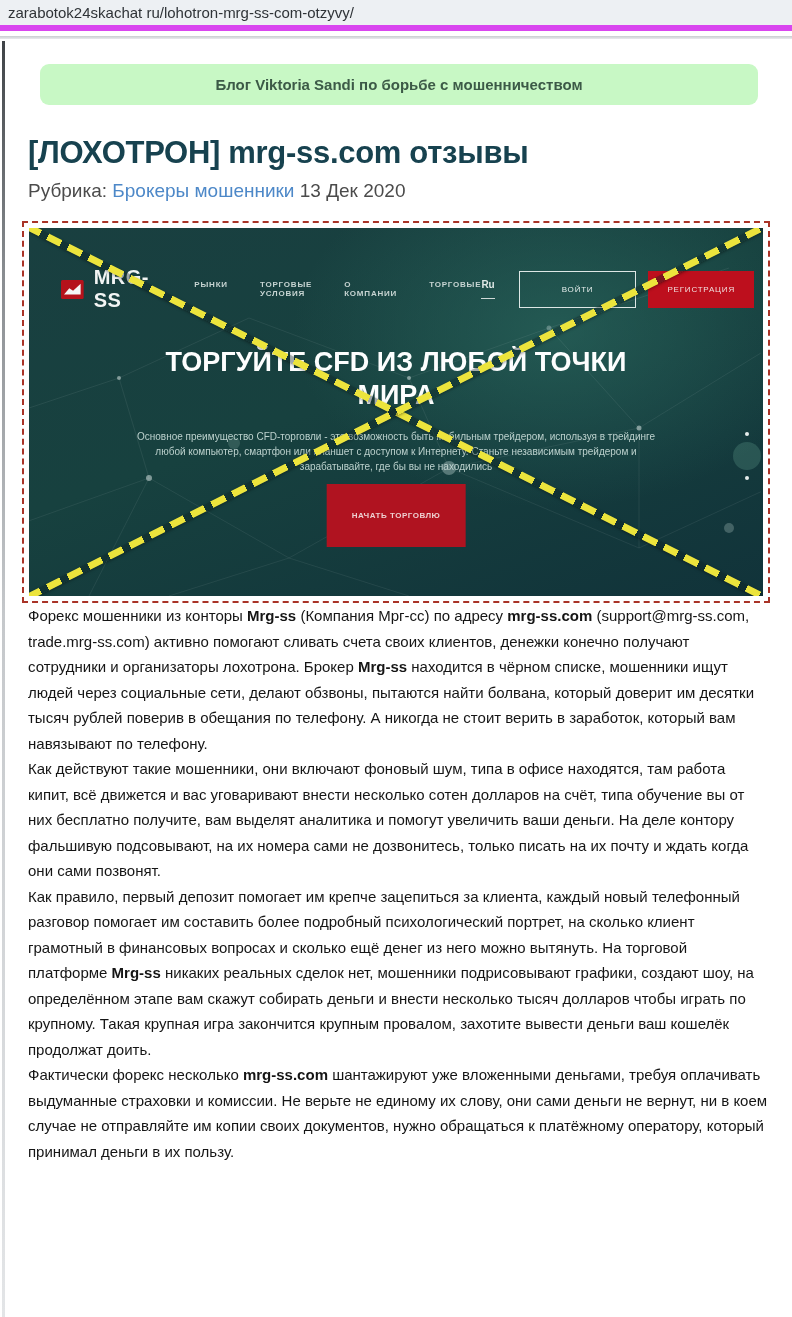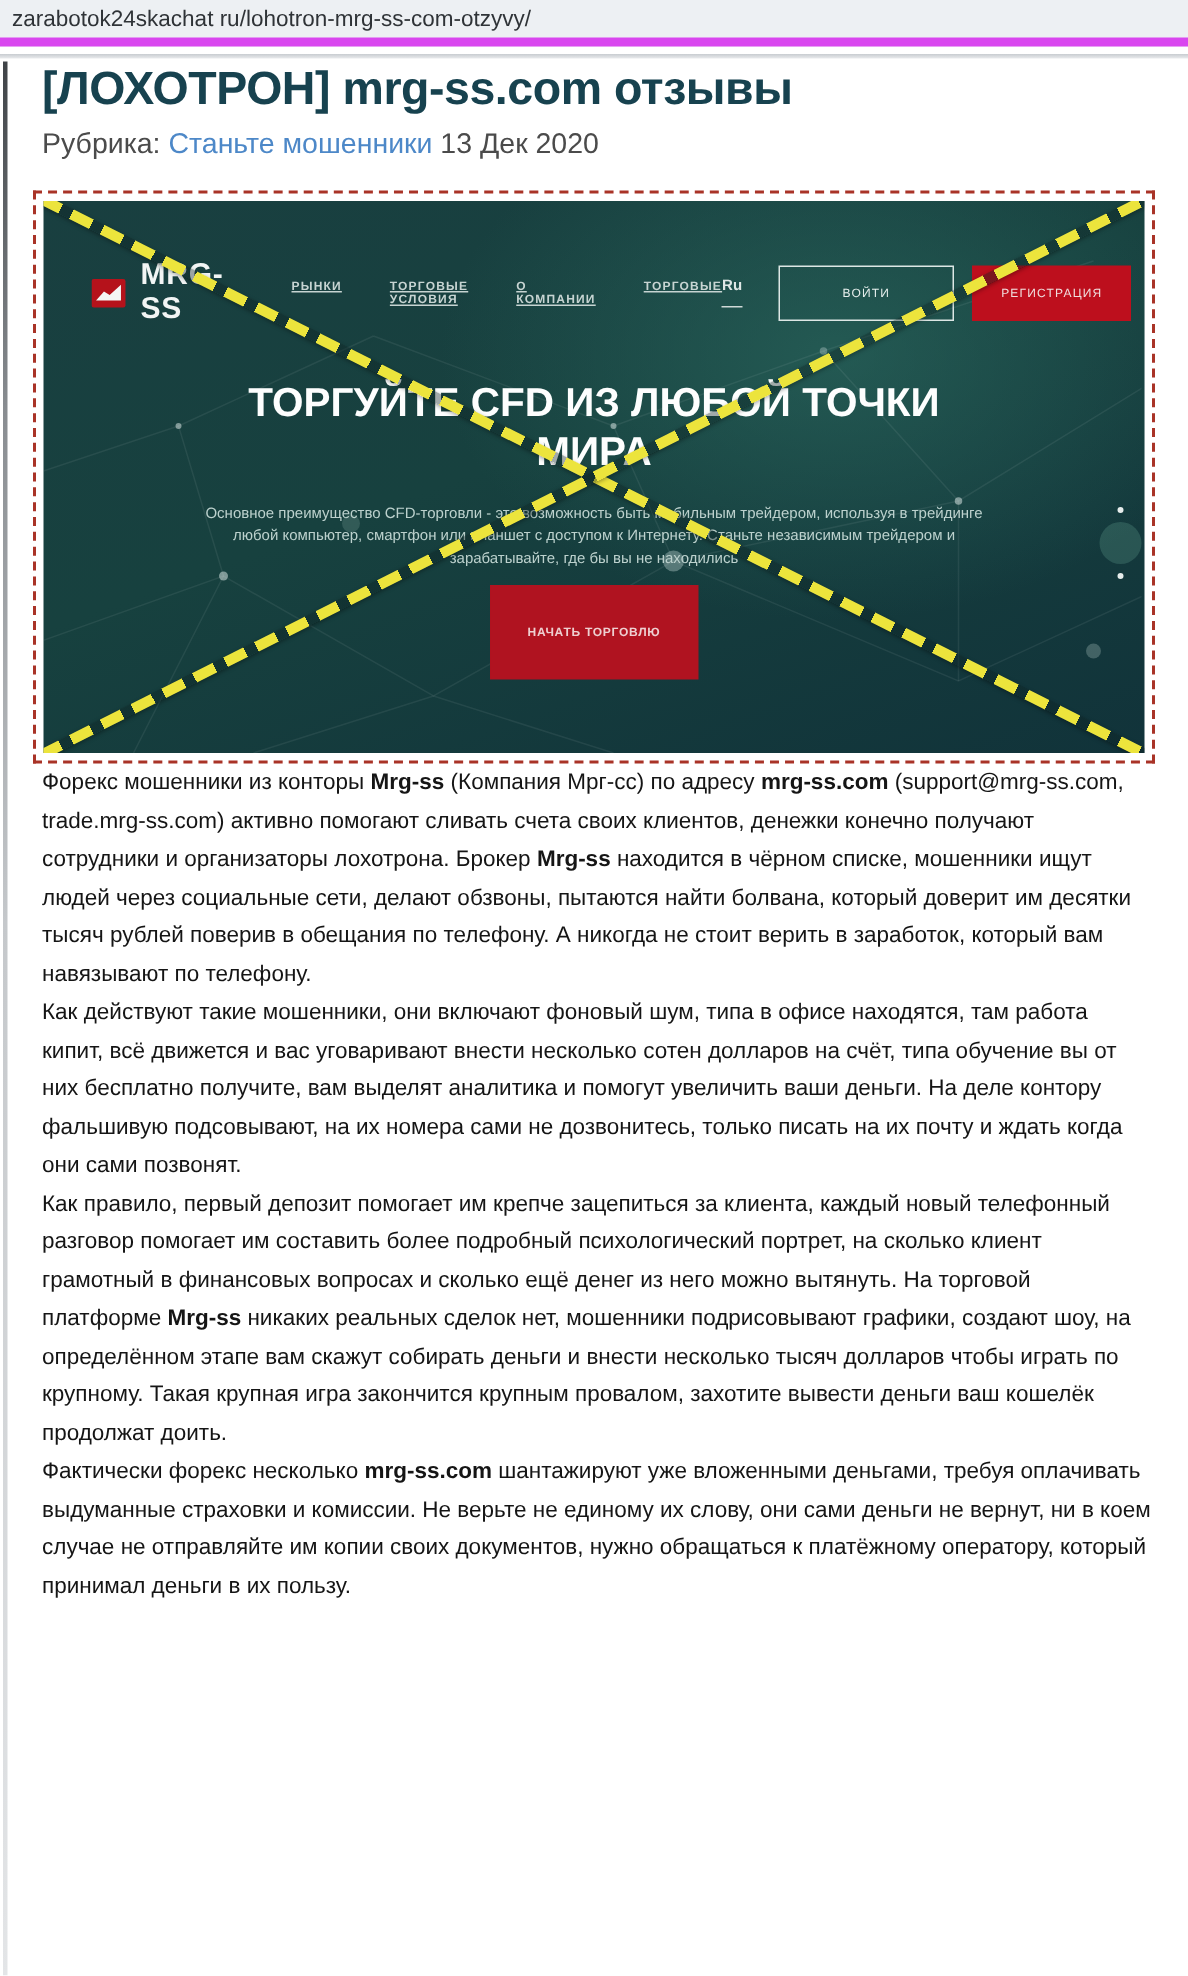--- a/index.html
+++ b/index.html
@@ -25,21 +25,21 @@
   .page { position:relative; padding:0 22px 24px 28px; }
 
   
   .banner {
     margin:33px 12px 0 12px; height:41px; border-radius:9px;
     background:#c8f8c5; line-height:41px; text-align:center;
     font-size:15px; font-weight:bold; color:#3c5a47;
   }
 
   
-  h1.title { margin-top:10px; font-size:31px; font-weight:bold;
+  h1.title { margin-top:30px; font-size:31px; font-weight:bold;
     color:#17424f; letter-spacing:-0.3px; }
   .meta { margin-top:9px; font-size:19px; color:#4b4b4b; }
   .meta .cat-link { color:#4d88c8; text-decoration:none; cursor:pointer; }
 
   
   figure.scam {
     margin:19px 0 0 -6px; width:748px; border:2px dashed #a93327;
     background:#fff; padding:5px;
   }
   .site {
@@ -48,21 +48,21 @@
       radial-gradient(ellipse 60% 80% at 72% 28%, rgba(46,110,100,.55) 0%, rgba(46,110,100,0) 60%),
       linear-gradient(160deg,#193f40 0%,#17413f 45%,#11333a 100%);
   }
   .plexus { position:absolute; inset:0; }
 
   .site-header { position:absolute; top:38px; left:32px; right:26px;
     display:flex; align-items:center; z-index:3; }
   .logo { display:flex; align-items:center; gap:10px; }
   .logo-text { font-size:20px; font-weight:bold; color:#f2f5f4; letter-spacing:.5px; }
   .site-nav { display:flex; gap:32px; margin-left:38px; }
-  .nav-item { font-size:8px; font-weight:600; letter-spacing:.8px; color:#c7d4d2; cursor:default;text-decoration:underline; }
+  .nav-item { font-size:8px; font-weight:600; letter-spacing:.8px; color:#c7d4d2; cursor:default; }
   .lang { margin-left:auto; width:54px; text-align:right; font-size:10px; color:#dfe8e6;
     border-bottom:1px solid #cfd9d7; padding-bottom:8px;font-weight:bold; }
   .btn-login { margin-left:24px; background:transparent; border:1px solid #dde7e5;
     color:#e6eeec; font-size:8px; letter-spacing:.8px; padding:13px 42px;
     font-family:inherit; }
   .btn-register { margin-left:12px; background:#bd0f1d; border:none;
     color:#f0dede; font-size:8px; letter-spacing:.8px; padding:14px 19px;
     font-family:inherit; }
 
   .hero-title { position:absolute; top:118px; left:0; right:0; z-index:3;
@@ -95,24 +95,27 @@
 <body>
 
 <div class="url-bar">
   <span>zarabotok24skachat ru/lohotron-mrg-ss-com-otzyvy/</span>
 </div>
 <div class="url-shadow"></div>
 <div class="left-edge"></div>
 
 <div class="page">
 
+  <div class="banner">
+    <span>Блог Viktoria Sandi по борьбе с мошенничеством</span>
+  </div>
 
   <h1 class="title">[ЛОХОТРОН] mrg-ss.com отзывы</h1>
   <div class="meta">
-    <span>Рубрика: </span><a class="cat-link">Станьте мошенники</a><span> 13 Дек 2020</span>
+    <span>Рубрика: </span><a class="cat-link">Брокеры мошенники</a><span> 13 Дек 2020</span>
   </div>
 
   <figure class="scam">
     <div class="site">
 
       <svg class="plexus" width="732" height="368" viewBox="0 0 732 368">
         <g stroke="rgba(255,255,255,0.07)" stroke-width="1" fill="none">
           <path d="M-20,300 L120,250 L260,330 L420,240 L610,320 L740,260"></path>
           <path d="M60,368 L120,250 L90,150 L220,90"></path>
           <path d="M260,330 L380,368 M420,240 L380,150 L520,100 M420,240 L610,200 L740,120"></path>

